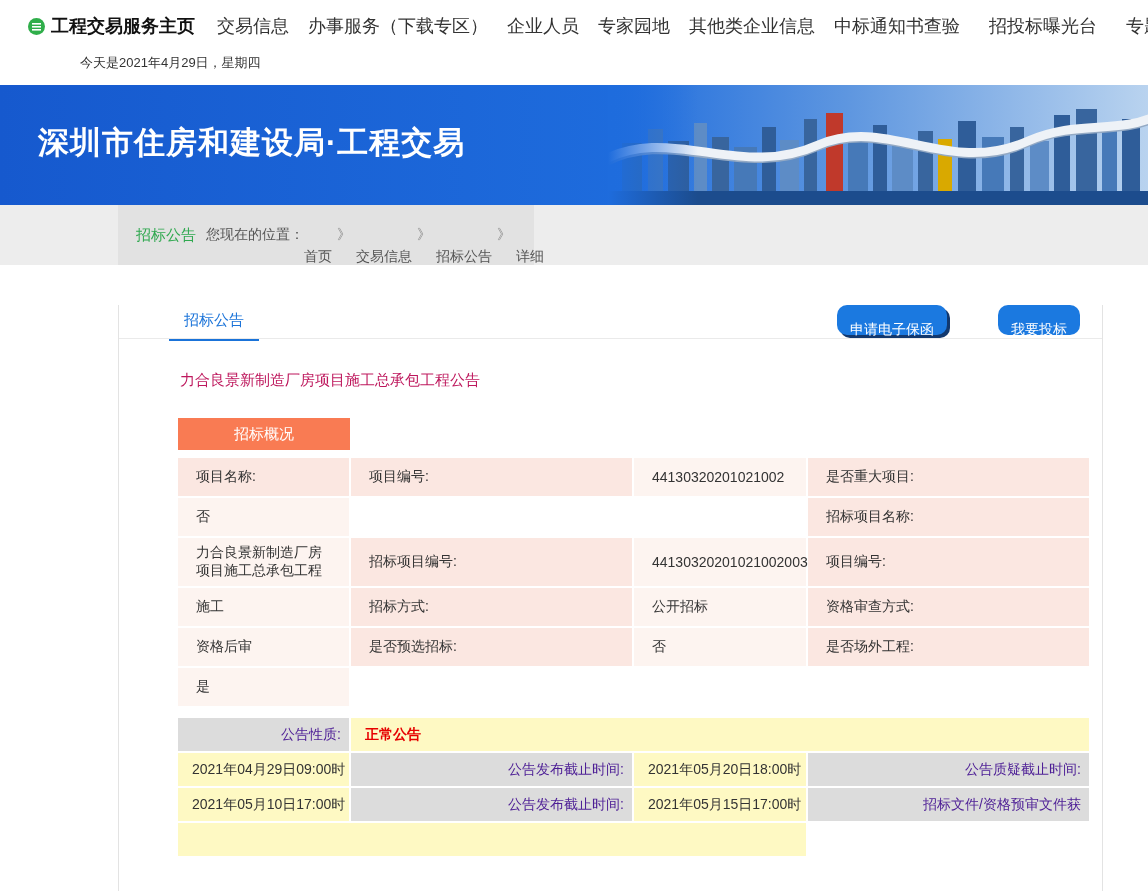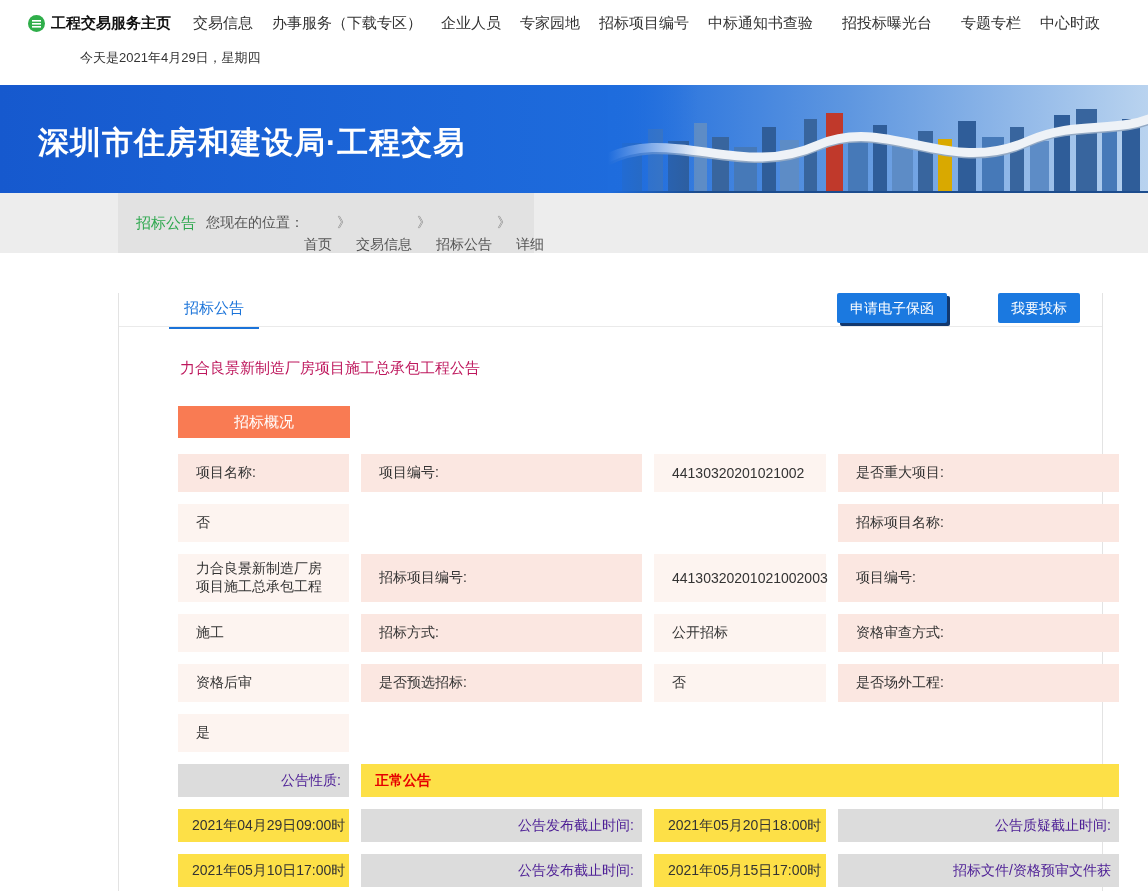--- a/index.html
+++ b/index.html
@@ -3,62 +3,62 @@
 <meta charset="utf-8">
 <style>
   * { margin:0; padding:0; box-sizing:border-box; }
   body { font-family:"Liberation Sans","DejaVu Sans",sans-serif; background:#fff; }
   .page { width:1148px; height:891px; overflow:hidden; background:#fff; position:relative; }
 
   
   .topnav { height:85px; background:#fff; }
   .nav-row { display:flex; align-items:center; padding:14px 0 0 28px; }
   .menu-icon { width:17px; height:17px; margin-right:6px; flex:0 0 auto; }
-  .nav-item { font-size:15px; color:#333; margin-right:19px; white-space:nowrap; cursor:pointer; }
+  .nav-item { font-size:18px; color:#333; margin-right:19px; white-space:nowrap; cursor:pointer; }
   .nav-item.home { font-weight:bold; color:#111; margin-right:22px; }
   .nav-item.spaced { margin-left:10px; }
   .date-row { padding:16px 0 0 80px; font-size:13px; color:#333; }
 
   
-  .banner { height:108px; background:linear-gradient(90deg,#1659ce 0%,#1e6cdd 55%,#2f7ce8 100%); position:relative; overflow:hidden; }
+  .banner { height:120px; background:linear-gradient(90deg,#1659ce 0%,#1e6cdd 55%,#2f7ce8 100%); position:relative; overflow:hidden; }
   .banner-title { position:absolute; left:38px; top:37px; color:#fff; font-size:31px; font-weight:bold; letter-spacing:1px; white-space:nowrap; }
   .banner-art { position:absolute; right:0; top:0; width:540px; height:120px; }
 
   
   .crumb-strip { height:60px; background:#ededed; }
   .crumb-box { margin-left:118px; width:416px; height:60px; background:#e2e2e2; display:flex; align-items:center; padding-left:18px; font-size:14px; white-space:nowrap; }
   .crumb-section { color:#2fa84f; font-size:15px; margin-right:10px; cursor:default; }
   .crumb-prefix { color:#555; }
   .crumb-link { color:#555; cursor:pointer;margin-top:44px; }
   .crumb-sep { color:#888; margin:0 5px; }
 
   
   .main-box { margin-left:118px; width:985px; background:#fff; border:1px solid #e3e3e3; border-top:none; height:640px; position:relative; }
 
   .tab-bar { margin-top:40px; height:34px; border-bottom:1px solid #eaeaea; position:relative; padding-left:50px; }
   .tab { display:inline-block; color:#1a73d9; font-size:15px; padding:6px 15px 9px; border-bottom:2px solid #1a73d9; cursor:pointer; }
-  .btn { position:absolute; top:0; height:30px; line-height:30px; background:#1b79e0; color:#fff; font-size:14px; padding:0 13px; border:none; border-radius:2px; cursor:pointer; font-family:inherit; }
+  .btn { position:absolute; top:0; height:30px; line-height:30px; background:#1b79e0; color:#fff; font-size:14px; padding:9px 13px; border:none; border-radius:10px; cursor:pointer; font-family:inherit; }
   .btn-guarantee { right:155px; box-shadow:3px 3px 0 #12386e; }
   .btn-bid { right:22px; }
 
   .notice { margin:24px 0 0 21px; color:#f20000; font-size:14px; }
   .doc-title { margin:32px 0 0 61px; color:#be185d; font-size:15px; }
 
-  .section-header { margin:28px 0 16px 59px; width:172px; height:32px; background:#f97b53; color:#fff; font-size:15px; display:flex; align-items:center; justify-content:center; }
-
-  .grid { margin-left:59px; width:913px; display:grid; grid-template-columns:171px 281px 172px 281px; gap:12px; background:#fff; }
+  .section-header { margin:28px 0 8px 59px; width:172px; height:32px; background:#f97b53; color:#fff; font-size:15px; display:flex; align-items:center; justify-content:center; }
+
+  .grid { margin-left:59px; width:913px; display:grid; grid-template-columns:171px 281px 172px 281px; gap:2px; background:#fff; }
   .grid .cell { display:flex; align-items:center; font-size:14px; min-height:38px; padding:6px 0; }
   .t1-label { background:#fbe7e1; color:#333; padding-left:18px !important; }
   .t1-value { background:#fdf4f0; color:#333; padding-left:18px !important; padding-right:18px !important; }
   .t1-empty { background:#fff; }
 
   .grid2 { margin-top:12px; }
   .grid2 .cell { min-height:33px; font-size:14px; padding:4px 0; }
   .t2-label { background:#dcdcdc; color:#4c1d95; justify-content:flex-end; padding-right:8px !important; text-align:right; }
-  .t2-value { background:#fde047; color:#333; padding-left:14px !important; }
+  .t2-value { background:#fef9c3; color:#333; padding-left:14px !important; }
   .t2-red { color:#e60000; font-weight:bold; }
   .span3 { grid-column:span 3; }
 </style>
 </head>
 <body>
 
 <div class="page">
 
   <div class="topnav">
     <div class="nav-row">
@@ -66,21 +66,21 @@
         <circle cx="8.5" cy="8.5" r="8.5" fill="#2fae4a"></circle>
         <rect x="4" y="5" width="9" height="1.6" fill="#fff"></rect>
         <rect x="4" y="8" width="9" height="1.6" fill="#fff"></rect>
         <rect x="4" y="11" width="9" height="1.6" fill="#fff"></rect>
       </svg>
       <span class="nav-item home">工程交易服务主页</span>
       <span class="nav-item">交易信息</span>
       <span class="nav-item">办事服务（下载专区）</span>
       <span class="nav-item">企业人员</span>
       <span class="nav-item">专家园地</span>
-      <span class="nav-item">招标项目编号</span>
+      <span class="nav-item">其他类企业信息</span>
       <span class="nav-item">中标通知书查验</span>
       <span class="nav-item spaced">招投标曝光台</span>
       <span class="nav-item spaced">专题专栏</span>
       <span class="nav-item">中心时政</span>
     </div>
     <div class="date-row">今天是2021年4月29日，星期四</div>
   </div>
 
   <div class="banner">
     <div class="banner-title">深圳市住房和建设局·工程交易</div>

